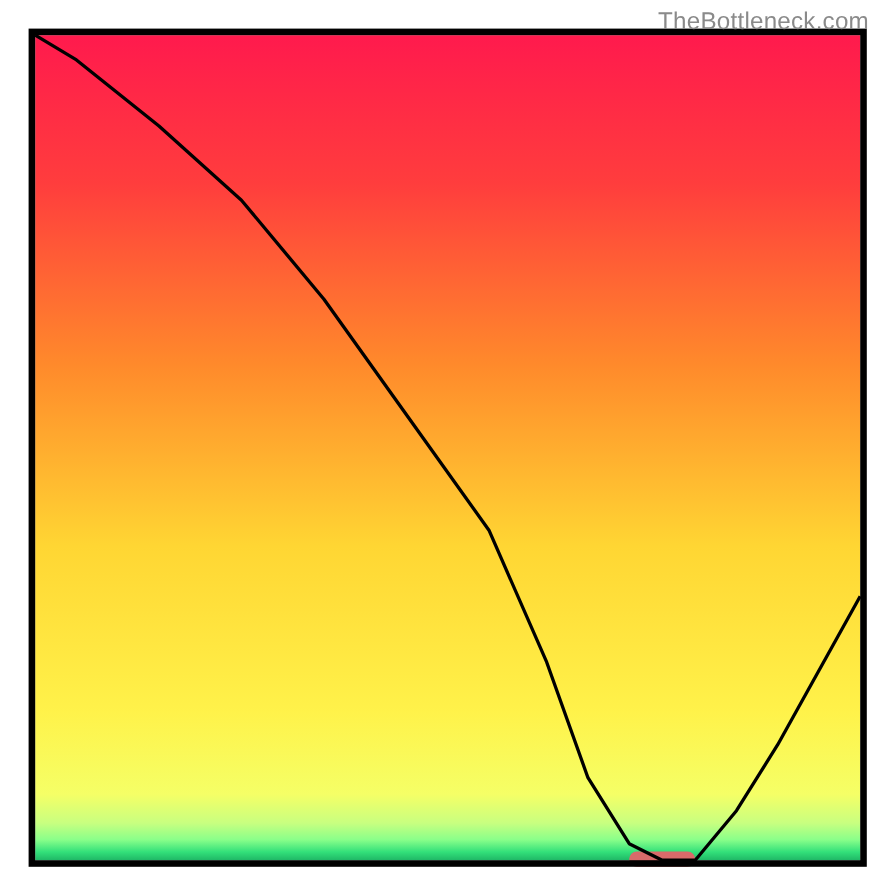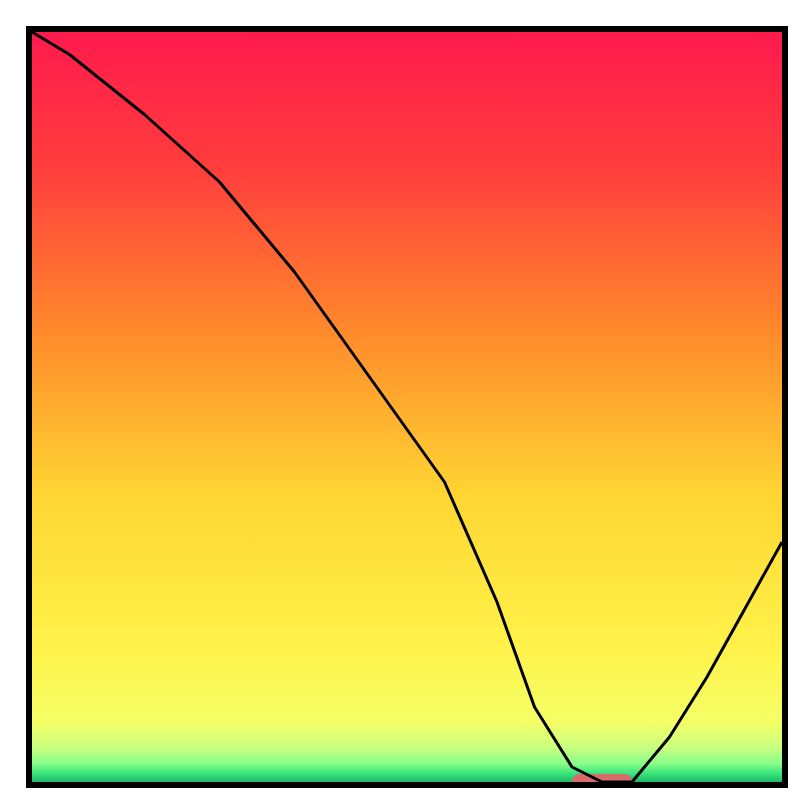--- a/index.html
+++ b/index.html
@@ -26,20 +26,21 @@
     z-index: 10;
   }
   svg {
     display: block;
   }
 </style>
 </head>
 <body>
 
 <div class="wrap">
+  <div class="watermark">TheBottleneck.com</div>
 
   <svg id="svg" width="800" height="800" viewBox="0 0 800 800">
       <defs>
         <linearGradient id="bg-grad" x1="0" y1="0" x2="0" y2="1">
           <stop offset="0%" stop-color="#ff1a4d"></stop>
           <stop offset="18%" stop-color="#ff3d3d"></stop>
           <stop offset="40%" stop-color="#ff8a2b"></stop>
           <stop offset="62%" stop-color="#ffd633"></stop>
           <stop offset="82%" stop-color="#fff24a"></stop>
           <stop offset="92%" stop-color="#f5ff66"></stop>

